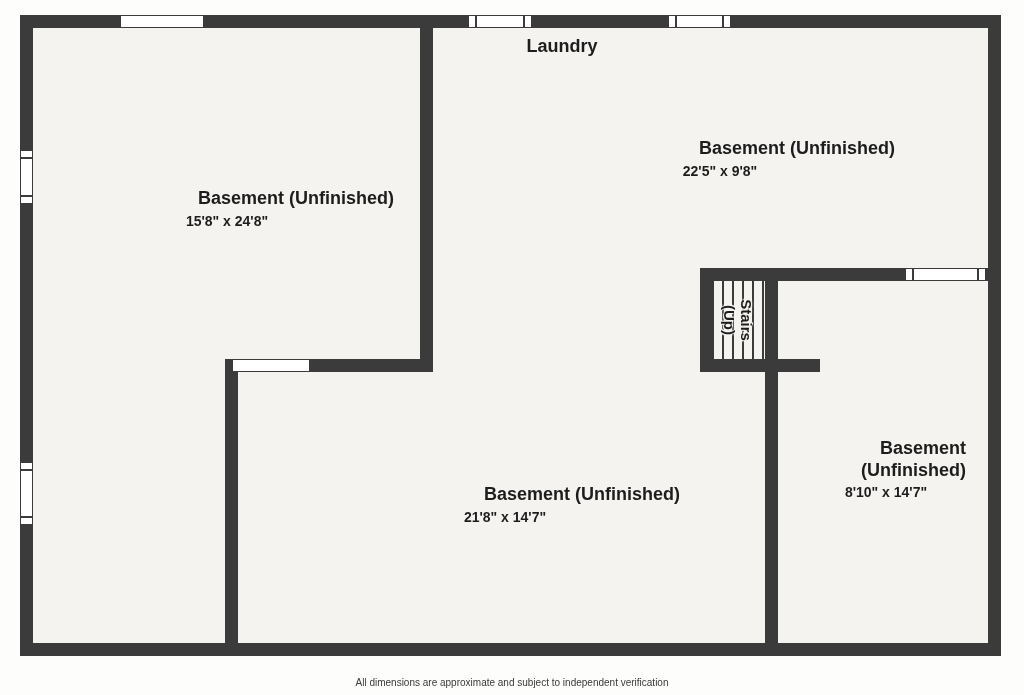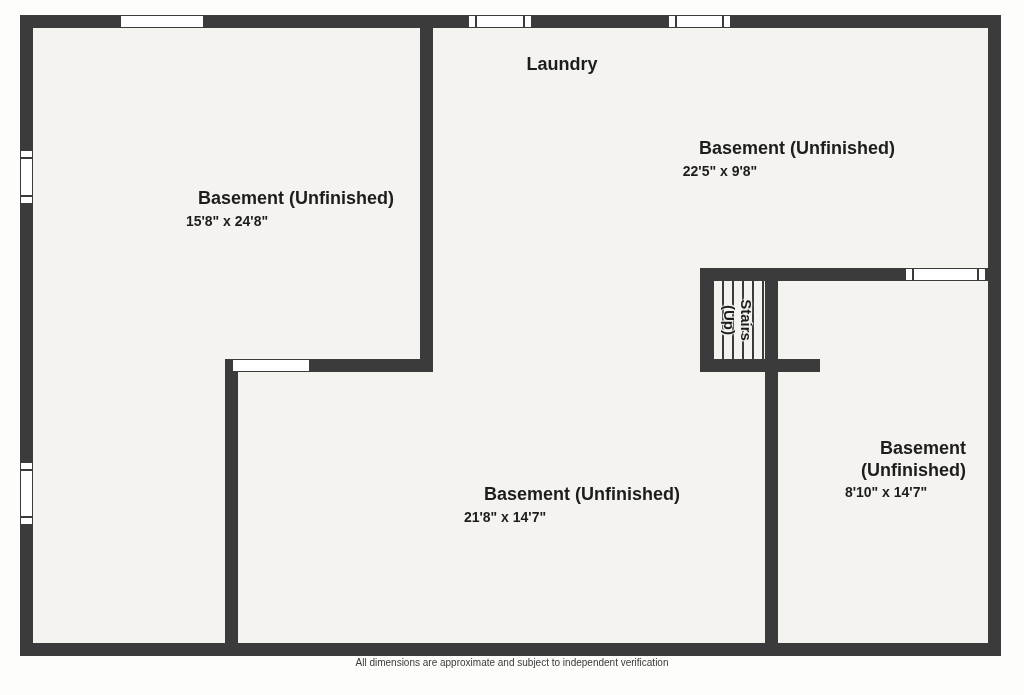--- a/index.html
+++ b/index.html
@@ -47,21 +47,21 @@
     text-align: center;
     font-size: 15px;
     font-weight: 700;
     color: #1d1d1d;
     line-height: 1.15;
     white-space: nowrap;
     text-shadow: 0 0 3px #f4f3ef, 0 0 3px #f4f3ef, 1px 1px 0 #f4f3ef, -1px -1px 0 #f4f3ef;
   }
   .footer {
     position: absolute;
-    left: 0; top: 657px; width: 100%;
+    left: 0; top: 677px; width: 100%;
     text-align: center;
     font-size: 10px;
     color: #3a3a3a;
   }
 </style>
 </head>
 <body>
 
 <div class="plan">
 
@@ -104,21 +104,21 @@
     <span class="tick" style="bottom:6px;"></span>
   </div>
 
   <div class="window h" style="left:232px; top:359px; width:78px; height:13px;"></div>
 
   <div class="window h" style="left:905px; top:268px; width:81px; height:13px;">
     <span class="tick" style="left:6px;"></span>
     <span class="tick" style="right:6px;"></span>
   </div>
 
-  <div class="room-label" style="left:462px; top:54px; width:200px;">
+  <div class="room-label" style="left:462px; top:36px; width:200px;">
     <div class="area-label">Laundry</div>
   </div>
 
   <div class="room-label" style="left:60px; top:188px; width:334px;">
     <div class="room-name">Basement (Unfinished)</div>
     <div class="room-dims">15'8" x 24'8"</div>
   </div>
 
   <div class="room-label" style="left:545px; top:138px; width:350px;">
     <div class="room-name">Basement (Unfinished)</div>

